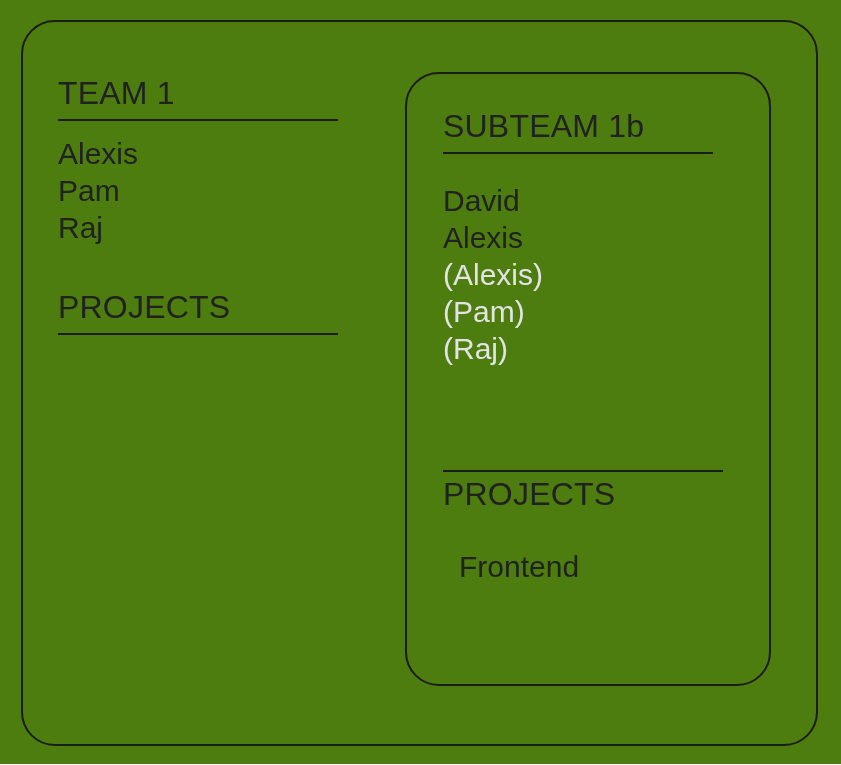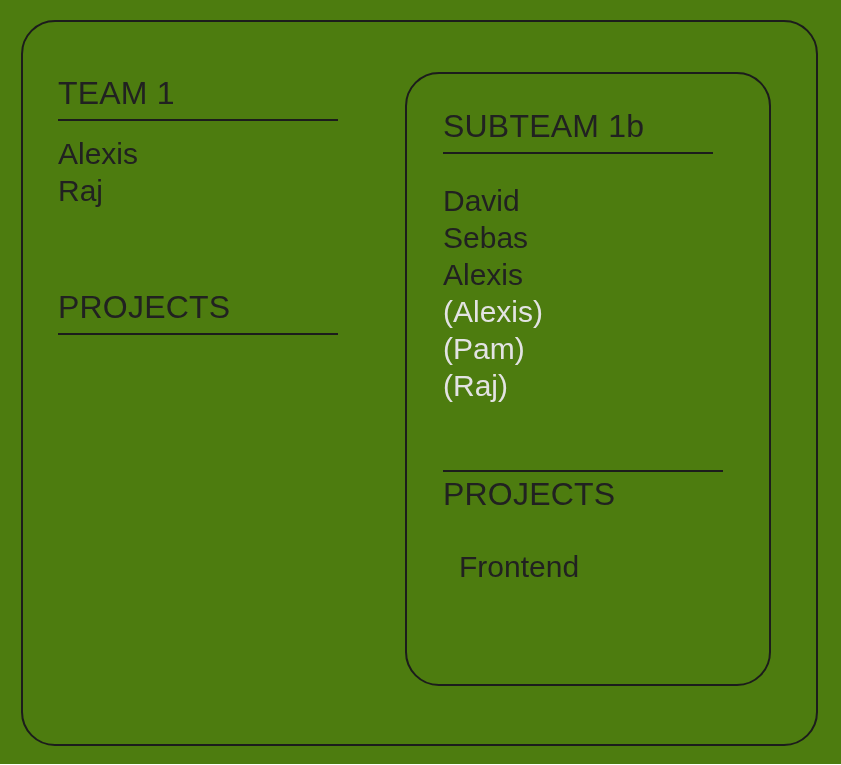--- a/index.html
+++ b/index.html
@@ -153,39 +153,39 @@
 
   <div class="box" id="team-box"></div>
 
   <div class="section" id="team-header">
     <div class="heading">TEAM 1</div>
     <div class="rule"></div>
   </div>
 
   <ul class="section entry-list" id="team-members">
     <li class="entry">Alexis</li>
+    <li class="entry">Pam</li>
     <li class="entry">Raj</li>
   </ul>
 
   <div class="section" id="team-projects-header">
     <div class="heading">PROJECTS</div>
     <div class="rule"></div>
   </div>
 
 
   <div class="box" id="subteam-box"></div>
 
   <div class="section" id="subteam-header">
     <div class="heading">SUBTEAM 1b</div>
     <div class="rule"></div>
   </div>
 
   <ul class="section entry-list" id="subteam-members">
     <li class="entry">David</li>
-    <li class="entry">Sebas</li>
     <li class="entry">Alexis</li>
     <li class="entry inherited">(Alexis)</li>
     <li class="entry inherited">(Pam)</li>
     <li class="entry inherited">(Raj)</li>
   </ul>
 
   <div class="section" id="subteam-projects-header">
     <div class="rule"></div>
     <div class="heading">PROJECTS</div>
   </div>

